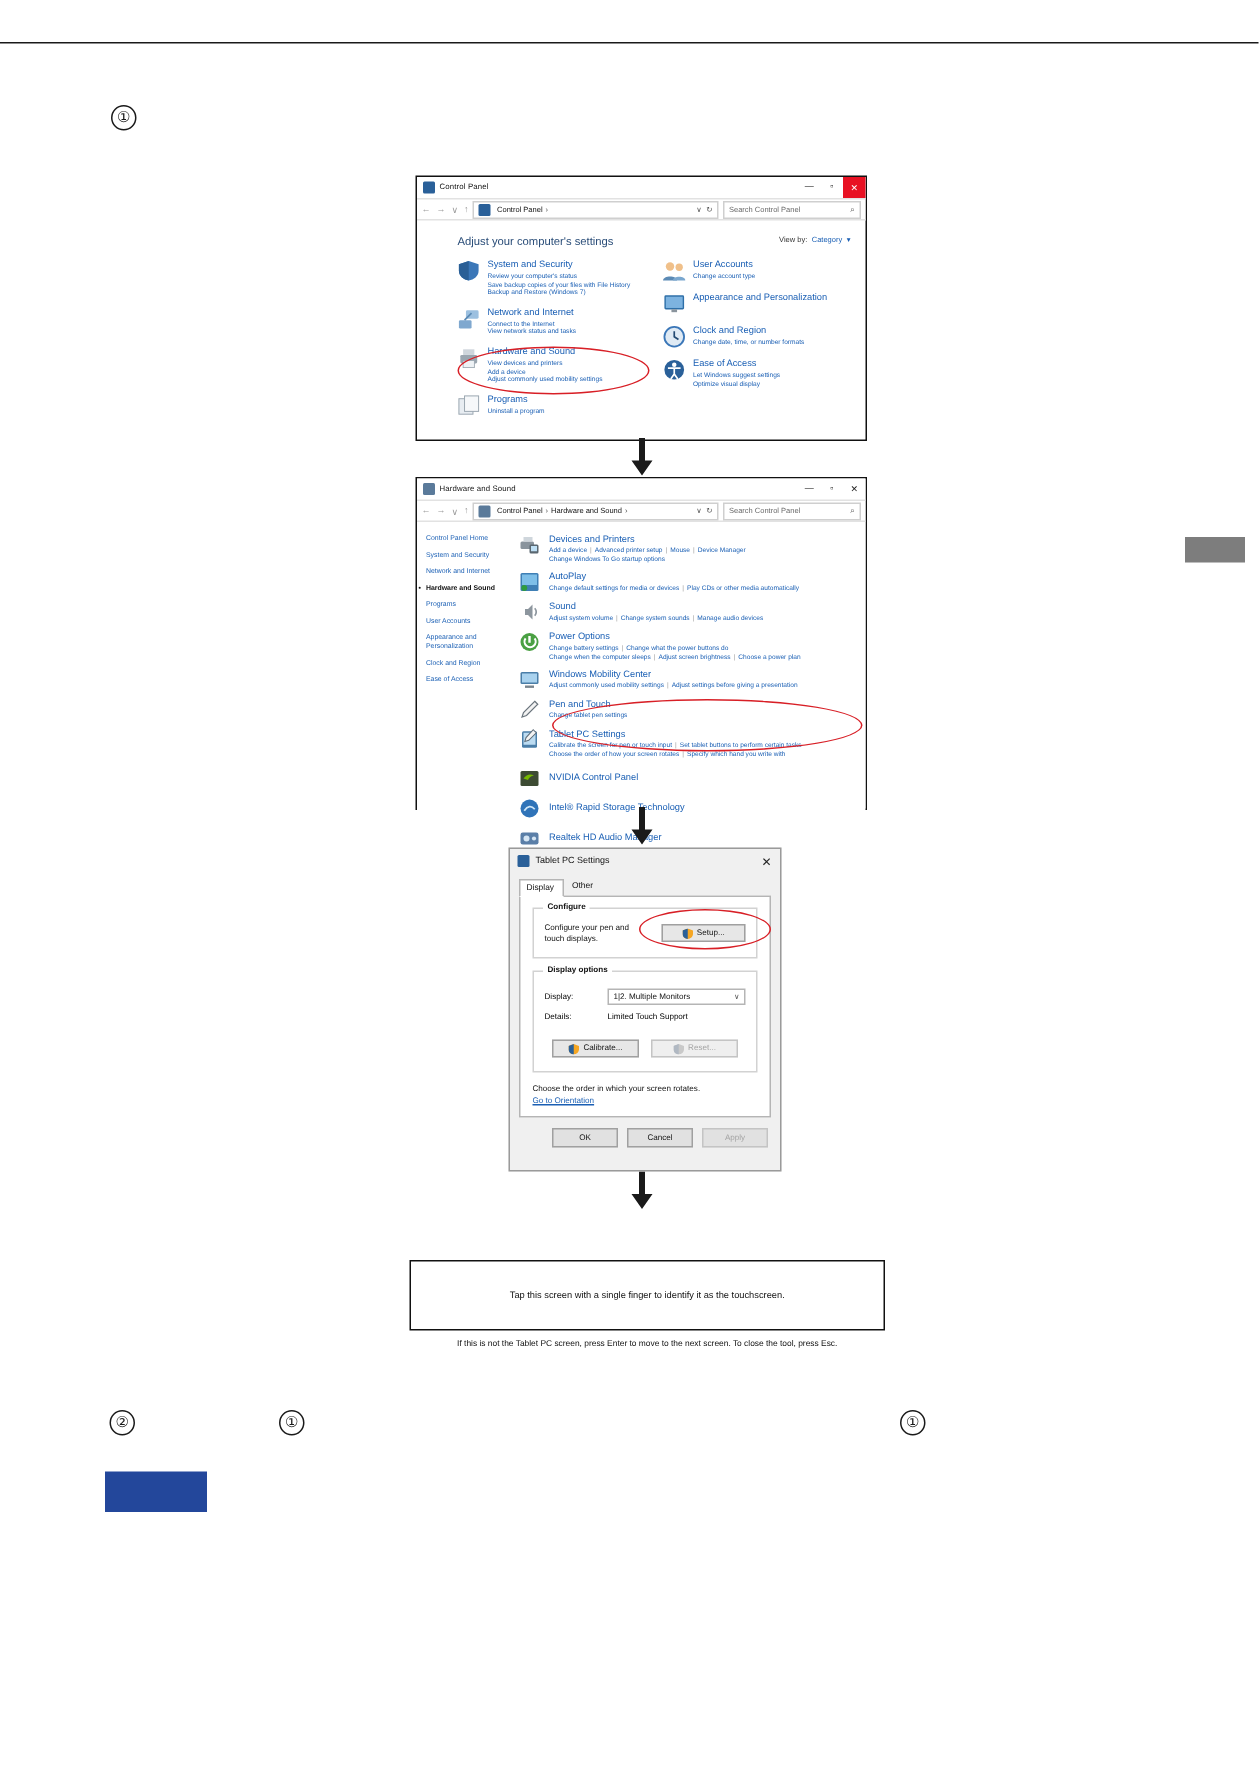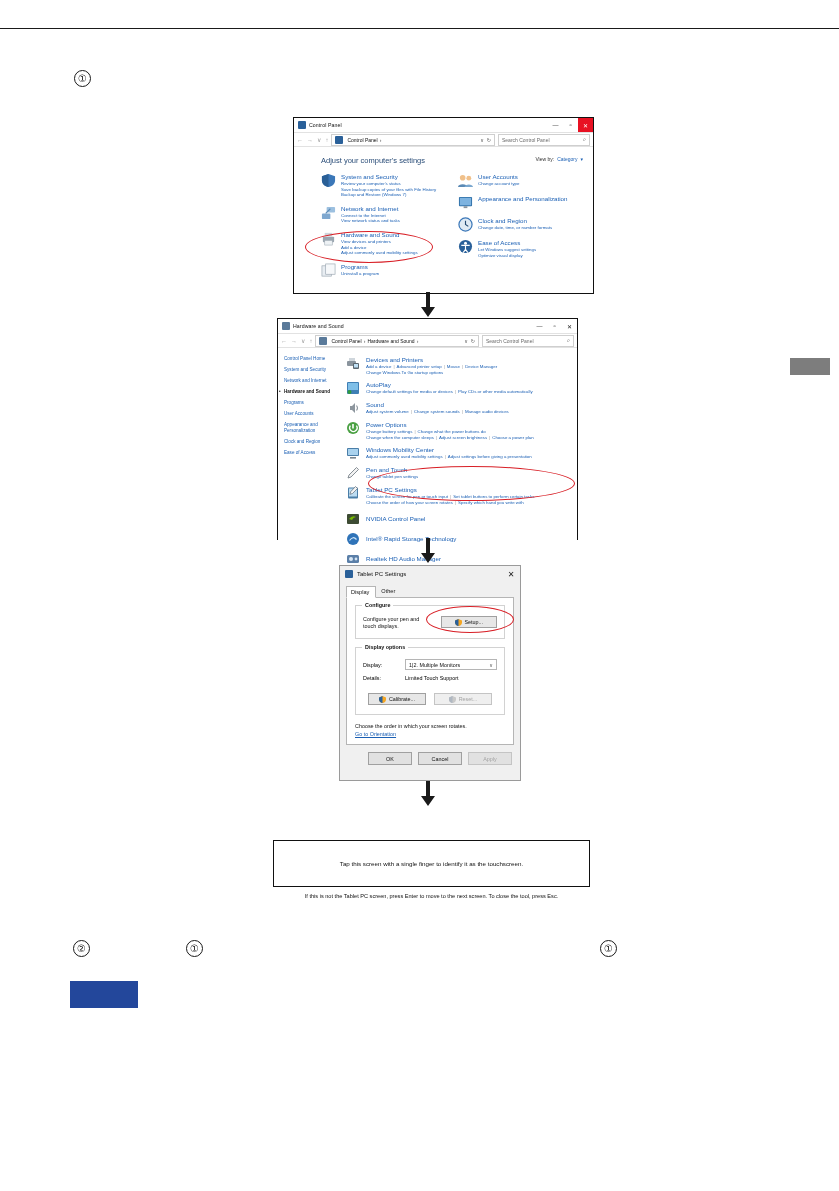--- a/index.html
+++ b/index.html
@@ -107,21 +107,21 @@
   .oval{border:1.6px solid #d81f26;border-radius:50%;position:absolute;pointer-events:none;}
 </style>
 </head>
 <body>
 
 <div class="abs" id="top-rule"></div>
 <div class="abs" id="side-tab"></div>
 
 <div class="abs circ-num" style="left:74px;top:70px;">①</div>
 
-<div class="abs win" id="cp-win" style="left:293px;top:117px;width:301px;height:177px;">
+<div class="abs win" id="cp-win" style="left:277px;top:117px;width:301px;height:177px;">
   <div class="titlebar">
     <div class="tb-ico"></div>
     <div class="tb-title">Control Panel</div>
     <div class="tb-btns">
       <div class="tb-btn">—</div>
       <div class="tb-btn">▫</div>
       <div class="tb-btn close">✕</div>
     </div>
   </div>
   <div class="addrbar">

